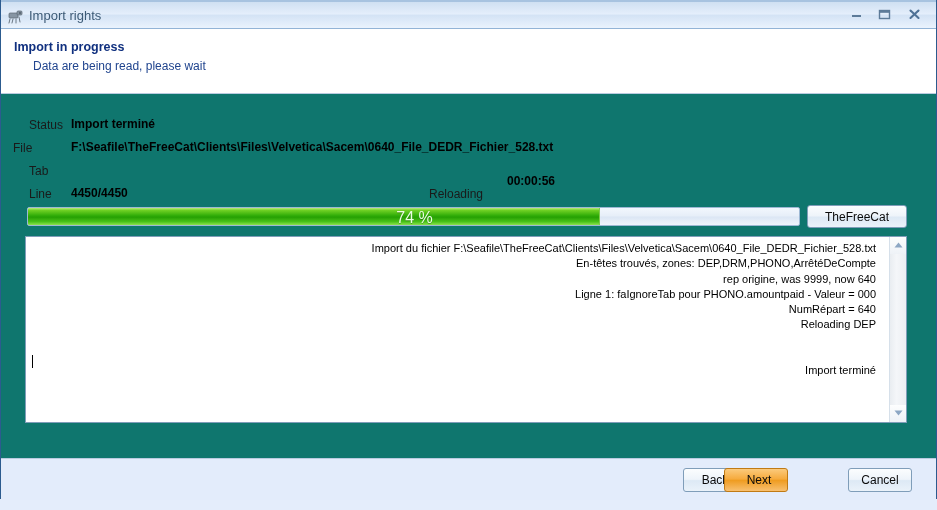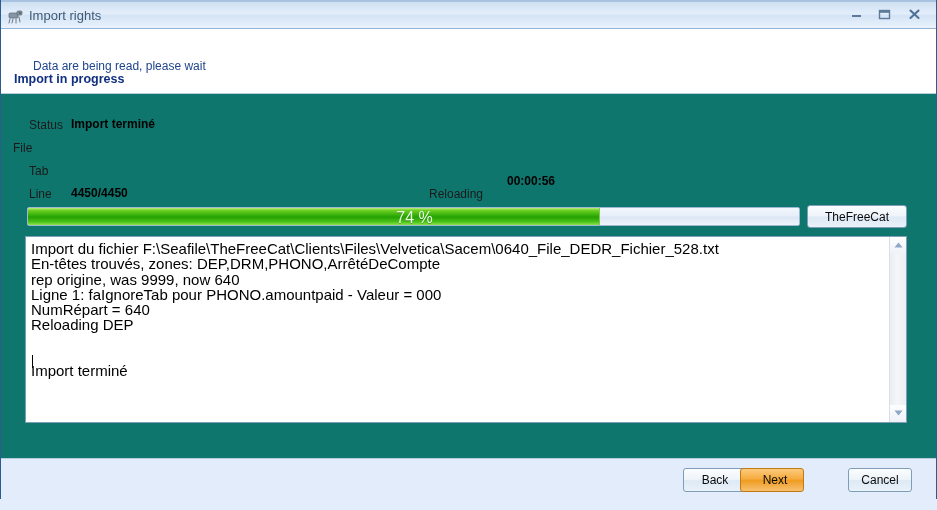--- a/index.html
+++ b/index.html
@@ -91,21 +91,20 @@
     background: #ffffff;
     border-bottom: 1px solid #b9cbe0;
   }
   #header-title {
     position: absolute;
     left: 13px;
     top: 11px;
     font-size: 12.5px;
     font-weight: bold;
     color: #10307f;
-    margin-top: 32px;
   }
   #header-sub {
     position: absolute;
     left: 32px;
     top: 30px;
     font-size: 12px;
     color: #21458f;
   }
 
   
@@ -205,25 +204,26 @@
     box-sizing: border-box;
     border: 1px solid #7f9db9;
     background: #ffffff;
     overflow: hidden;
   }
   #log-text {
     position: absolute;
     left: 5px;
     top: 4px;
     width: 845px;
-    font-size: 15px;
+    font-size: 11px;
     line-height: 15.3px;
     color: #000000;
     white-space: pre;
     font-family: "Liberation Sans", sans-serif;
+    text-align: right;
   }
   #log-caret {
     position: absolute;
     left: 6px;
     top: 118px;
     width: 1px;
     height: 13px;
     background: #000000;
   }
 
@@ -274,21 +274,21 @@
     font-family: "Liberation Sans", sans-serif;
     font-size: 12px;
     color: #0b0b0b;
     border: 1px solid #7f9db9;
     border-radius: 3px;
     background: linear-gradient(to bottom, #fbfdfe 0%, #eef4fa 47%, #dde9f5 53%, #eaf2fa 100%);
     cursor: default;
   }
   #btn-back   { left: 682px; }
   #btn-next   {
-    left: 739px;
+    left: 723px;
     border: 1px solid #c07a14;
     background: linear-gradient(to bottom, #fbca7c 0%, #f6ab3e 45%, #ef9c21 52%, #f8c070 100%);
     padding-left: 12px;
   }
   #btn-cancel { left: 847px; }
 </style>
 </head>
 <body>
 
 <div id="desktop">
@@ -343,20 +343,21 @@
     <div id="header-title">Import in progress</div>
     <div id="header-sub">Data are being read, please wait</div>
   </div>
 
   <div id="body">
 
     <span class="stat-label" id="lbl-status">Status</span>
     <span class="stat-value" id="val-status">Import terminé</span>
 
     <span class="stat-label" id="lbl-file">File</span>
+    <span class="stat-value" id="val-file">F:\Seafile\TheFreeCat\Clients\Files\Velvetica\Sacem\0640_File_DEDR_Fichier_528.txt</span>
 
     <span class="stat-label" id="lbl-tab">Tab</span>
     <span class="stat-value" id="val-tab"></span>
 
     <span class="stat-label" id="lbl-line">Line</span>
     <span class="stat-value" id="val-line">4450/4450</span>
 
     <span class="stat-label" id="lbl-dur">Reloading</span>
     <span class="stat-value" id="val-dur">00:00:56</span>
 

